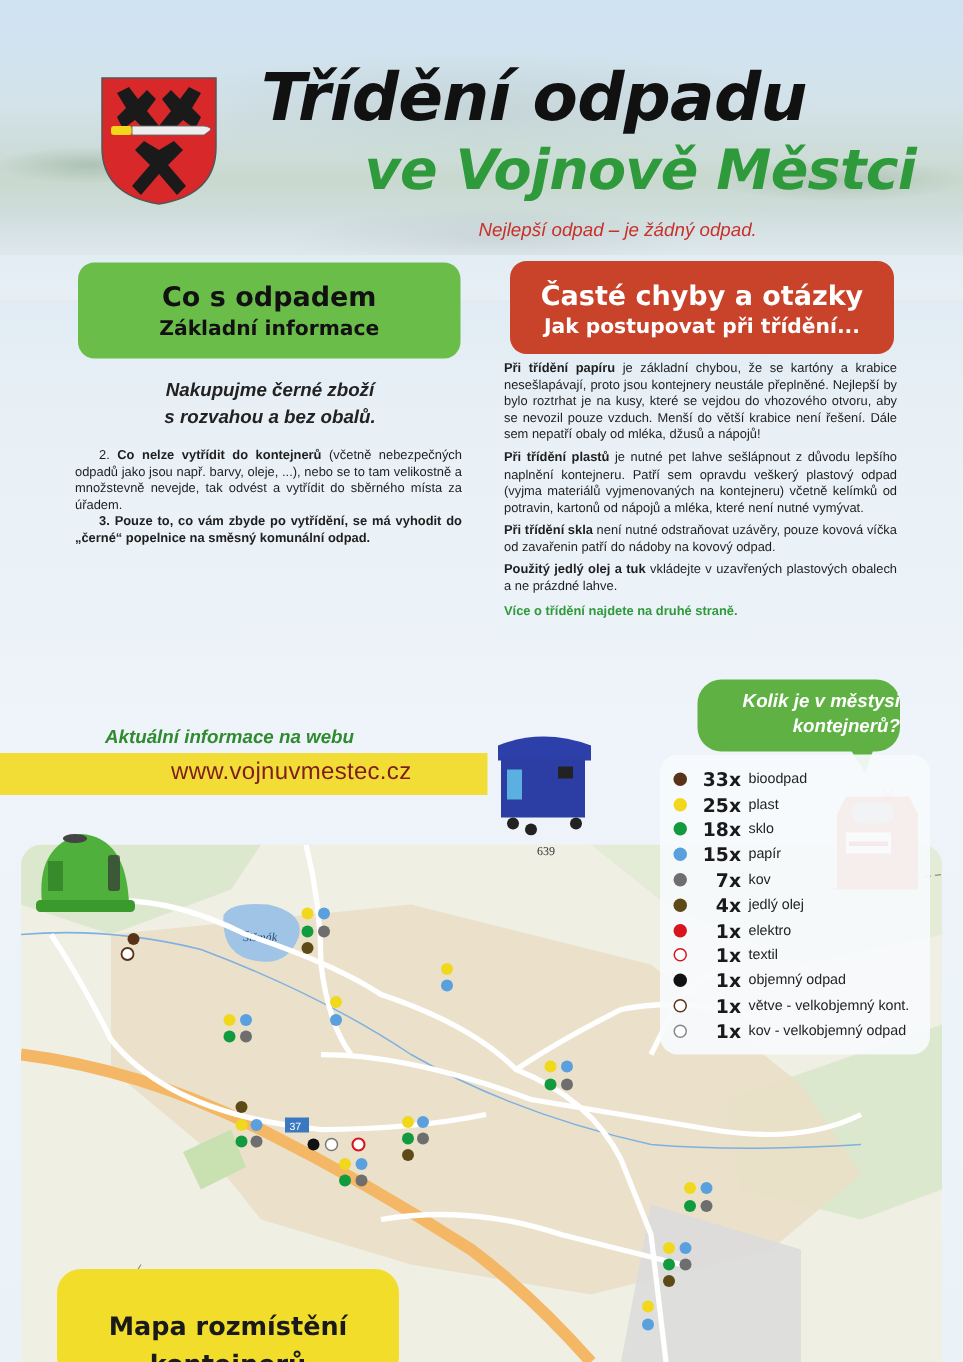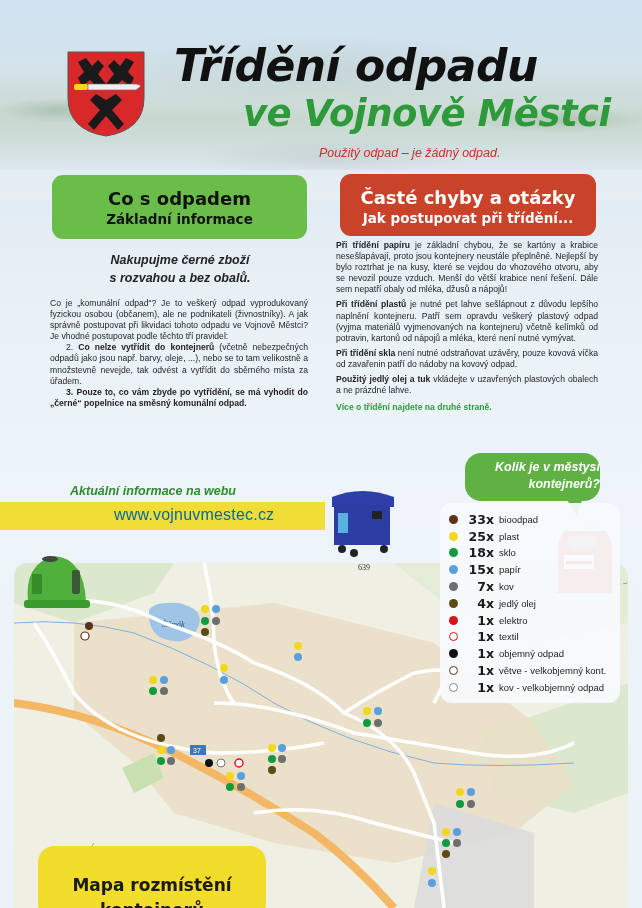--- a/index.html
+++ b/index.html
@@ -52,21 +52,21 @@
   .col-left p { margin: 0; }
   .col-left .ind { text-indent: 16px; }
   .col-right { position: absolute; left: 336px; top: 240px; width: 262px; font-size: 8.6px;
     line-height: 11.1px; text-align: justify; color: #1e1e1e; }
   .col-right p { margin-bottom: 4px; }
   .col-right .more { text-align: left; color: #2f9a3c; font-weight: 700; margin-top: 6px; }
 
   .web-label { position: absolute; left: 70px; top: 484px; font-size: 12.5px; font-weight: 700;
     font-style: italic; color: #2f8a30; }
   .web-bar { position: absolute; left: 0; top: 502px; width: 325px; height: 28px; background: #f1dd35; }
-  .web-url { position: absolute; left: 114px; top: 506px; font-size: 16px; color: #0369a1; letter-spacing: 0.2px; }
+  .web-url { position: absolute; left: 114px; top: 506px; font-size: 16px; color: #7f1d1d; letter-spacing: 0.2px; }
 
   
   .bin-blue { position: absolute; left: 326px; top: 485px; width: 72px; height: 72px; }
   .map-639 { position: absolute; left: 358px; top: 563px; font-size: 8px; color: #333;
     font-family: "Liberation Serif", serif; }
 
   
   .map { position: absolute; left: 14px; top: 563px; width: 614px; height: 345px;
     background: #f0efe4; border-radius: 14px 14px 0 0; overflow: hidden; }
   .map svg { position: absolute; left: 0; top: 0; }
@@ -105,39 +105,38 @@
     <path d="M12 12 l8 -4 l6 8 l6 -6 l6 6 l-6 8 l8 10 l-6 6 l-10 -10 l-8 6 l-4 -8 l6 -6 z"></path>
     <path d="M68 12 l-8 -4 l-6 8 l-6 -6 l-6 6 l6 8 l-8 10 l6 6 l10 -10 l8 6 l4 -8 l-6 -6 z"></path>
     <path d="M30 44 l10 6 l10 -6 l6 6 l-10 10 l12 14 l-6 6 l-12 -14 l-12 14 l-6 -6 l12 -14 l-10 -10 z"></path>
   </g>
   <rect x="8" y="34" width="14" height="6" rx="2" fill="#f2d81c"></rect>
   <path d="M22 34 H70 Q76 35 74 37 L70 40 H22 Z" fill="#eee" stroke="#666" stroke-width="0.6"></path>
 </svg>
 
 <div class="title1">Třídění odpadu</div>
 <div class="title2">ve Vojnově Městci</div>
-<div class="slogan">Použitý odpad – je žádný odpad.</div>
+<div class="slogan">Nejlepší odpad – je žádný odpad.</div>
 
 <div class="hbox green">
   <div class="h1">Co s odpadem</div>
   <div class="h2">Základní informace</div>
 </div>
 
 <div class="hbox red">
   <div class="h1" style="color:#fff">Časté chyby a otázky</div>
   <div class="h2">Jak postupovat při třídění...</div>
 </div>
 
 <div class="motto">
   <div>Nakupujme černé zboží</div>
   <div>s rozvahou a bez obalů.</div>
 </div>
 
 <div class="col-left">
-  <p>Co je „komunální odpad“? Je to veškerý odpad vyprodukovaný fyzickou osobou (občanem), ale ne podnikateli (živnostníky). A jak správně postupovat při likvidaci tohoto odpadu ve Vojnově Městci? Je vhodné postupovat podle těchto tří pravidel:</p>
   <p class="ind"><span>2.</span> <b>Co nelze vytřídit do kontejnerů</b><span> (včetně nebezpečných odpadů jako jsou např. barvy, oleje, ...), nebo se to tam velikostně a množstevně nevejde, tak odvést a vytřídit do sběrného místa za úřadem.</span></p>
   <p class="ind"><b>3.</b> <b>Pouze to, co vám zbyde po vytřídění, se má vyhodit do „černé“ popelnice na směsný komunální odpad.</b><span></span></p>
 </div>
 
 <div class="col-right">
   <p><b>Při třídění papíru</b><span> je základní chybou, že se kartóny a krabice nesešlapávají, proto jsou kontejnery neustále přeplněné. Nejlepší by bylo roztrhat je na kusy, které se vejdou do vhozového otvoru, aby se nevozil pouze vzduch. Menší do větší krabice není řešení. Dále sem nepatří obaly od mléka, džusů a nápojů!</span></p>
   <p><b>Při třídění plastů</b><span> je nutné pet lahve sešlápnout z důvodu lepšího naplnění kontejneru. Patří sem opravdu veškerý plastový odpad (vyjma materiálů vyjmenovaných na kontejneru) včetně kelímků od potravin, kartonů od nápojů a mléka, které není nutné vymývat.</span></p>
   <p><b>Při třídění skla</b><span> není nutné odstraňovat uzávěry, pouze kovová víčka od zavařenin patří do nádoby na kovový odpad.</span></p>
   <p><b>Použitý jedlý olej a tuk</b><span> vkládejte v uzavřených plastových obalech a ne prázdné lahve.</span></p>
   <p class="more">Více o třídění najdete na druhé straně.</p>

